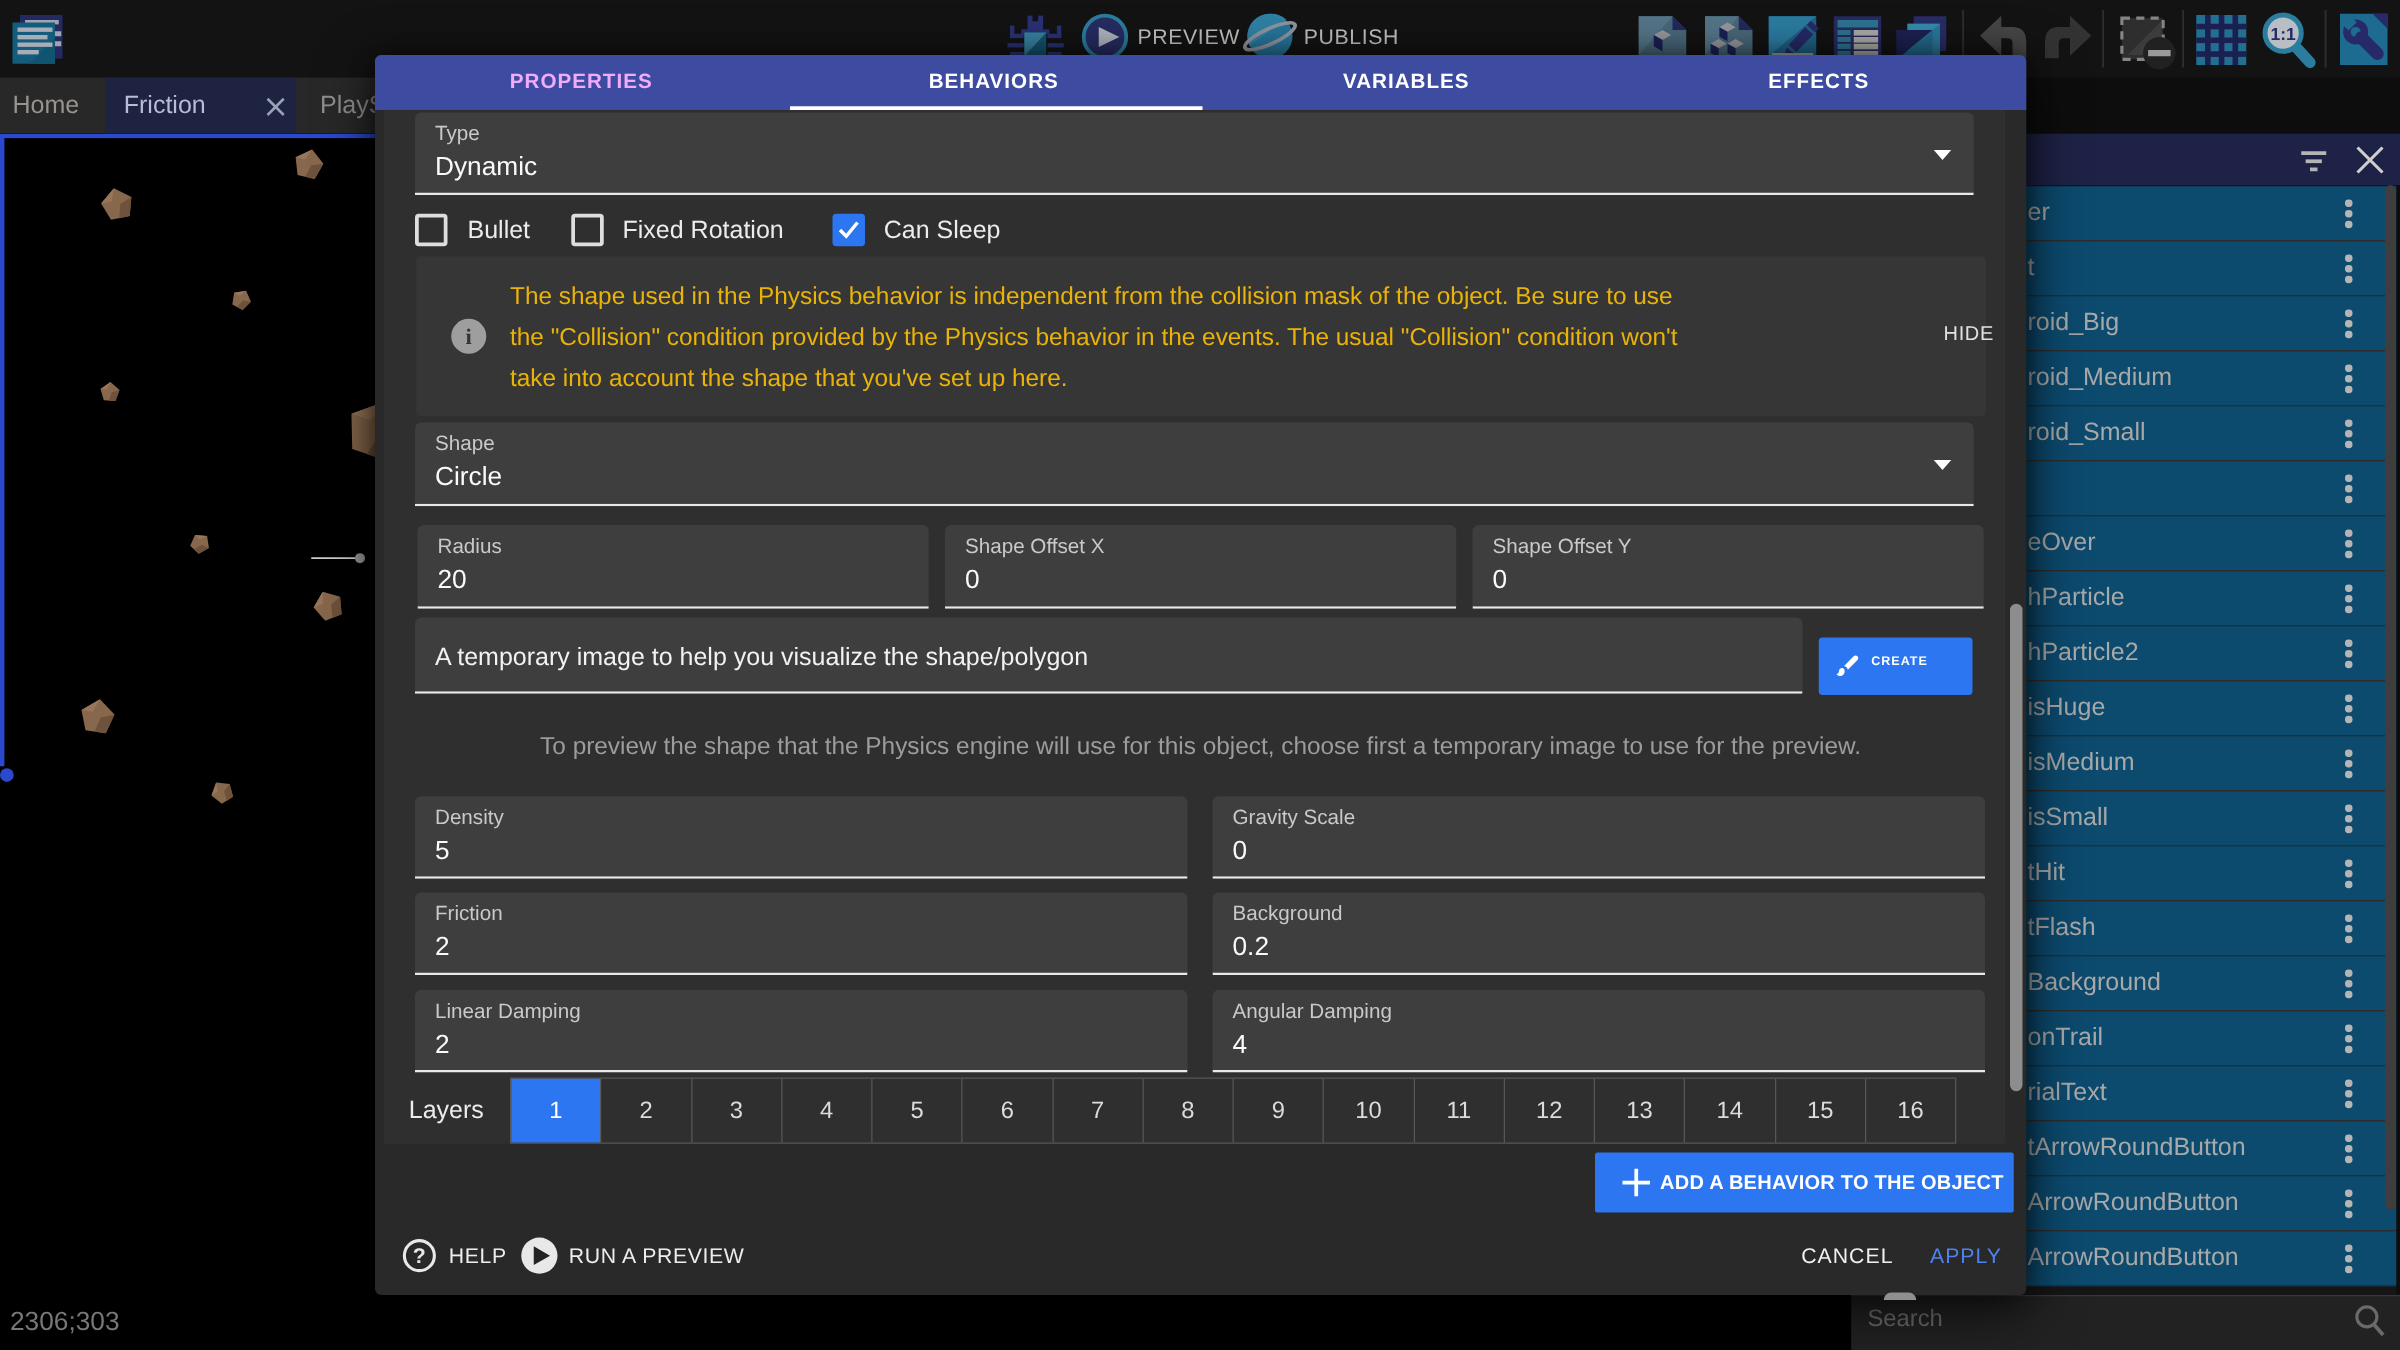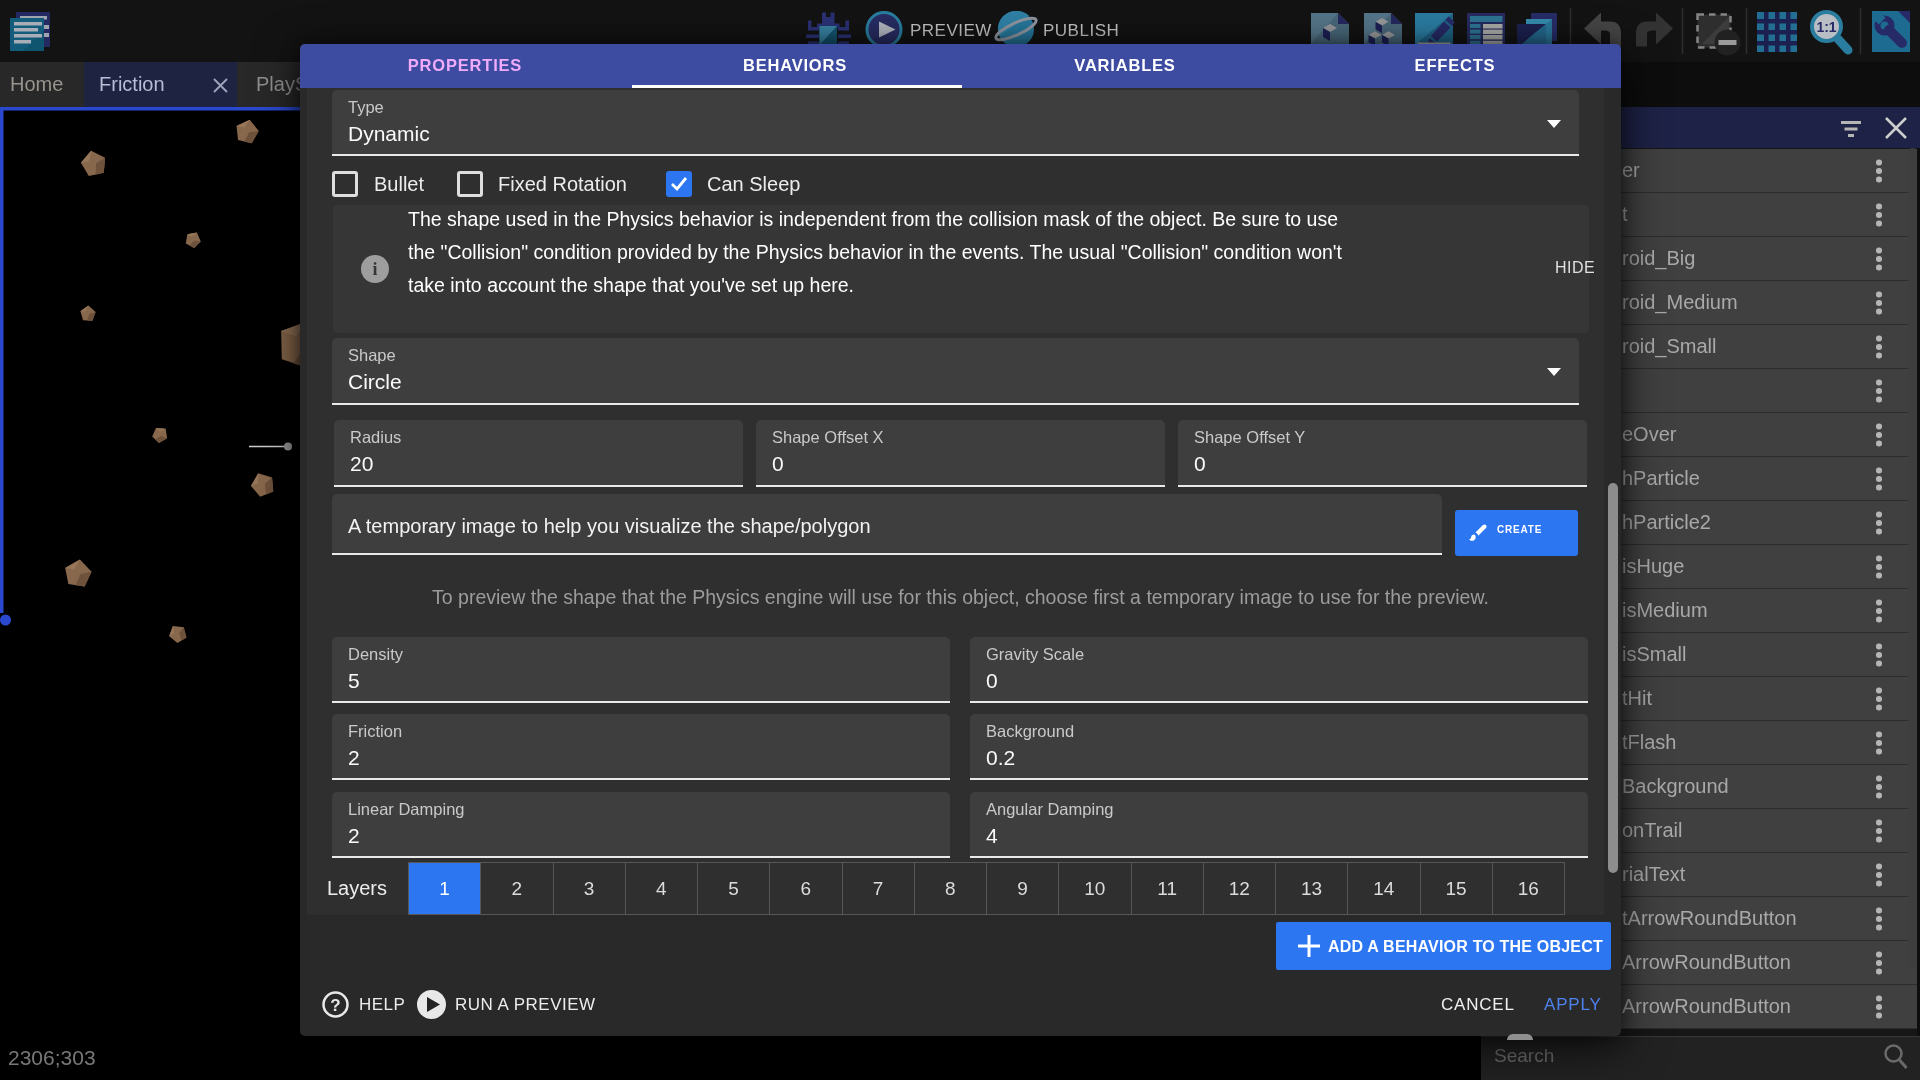--- a/index.html
+++ b/index.html
@@ -5,21 +5,21 @@
 html,body{width:1920px;height:1080px;overflow:hidden;background:#000;font-family:"Liberation Sans",sans-serif}
 #root{position:fixed;left:0;top:0;width:1920px;height:1080px;background:#0d0d0d}
 .abs{position:absolute}
 
 .fld{position:absolute;background:#3e3e3e;border-radius:5px 5px 0 0;border-bottom:2.5px solid #e9e9e9}
 .flab{position:absolute;left:16px;top:8px;font-size:16.5px;color:#c9c9c9;white-space:nowrap}
 .fval{position:absolute;left:16px;top:32px;font-size:21px;color:#fafafa;white-space:nowrap}
 .darr{position:absolute;right:18px;top:30px;width:0;height:0;border-left:7.5px solid transparent;border-right:7.5px solid transparent;border-top:8.5px solid #fff}
 .cb{position:absolute;width:26px;height:26px;border:3px solid #dedede;border-radius:3px}
 .cblab{position:absolute;font-size:20px;color:#ececec;line-height:26px;white-space:nowrap}
-.prow{position:absolute;left:0;width:439px;height:44px;background:#404040;border-bottom:1.5px solid #2c2c2c}
+.prow{position:absolute;left:0;width:439px;height:44px;background:#0c4a6e;border-bottom:1.5px solid #2c2c2c}
 .prow span{position:absolute;left:141px;top:0;line-height:43px;font-size:20px;color:#a9a9a9;white-space:nowrap}
 .dt{position:absolute;left:395px;top:19px;width:5.5px;height:5.5px;border-radius:50%;background:#b5b5b5;box-shadow:0 -8.5px 0 #b5b5b5,0 8.5px 0 #b5b5b5}
 .lcell{flex:1;border-left:1px solid #575757;text-align:center;line-height:51px;font-size:19px;color:#dcdcdc}
 </style></head>
 <body>
 <div id="root">
 
 <div class="abs" style="left:0;top:0;width:1920px;height:62px;background:#131313"></div>
 <svg class="abs" style="left:0;top:0" width="1920" height="62" viewBox="0 0 1920 62">
 
@@ -290,21 +290,21 @@
       <div class="cblab" style="left:198px;top:127px">Fixed Rotation</div>
   <div class="cb" style="left:366px;top:127px;background:#2d76f2;border-color:#2d76f2">
         <svg width="20" height="20" viewBox="0 0 20 20" style="position:absolute;left:0;top:0">
           <path d="M3,10 L8,15 L17,4" stroke="#fff" stroke-width="2.8" fill="none"></path>
         </svg>
       </div>
   <div class="cblab" style="left:407px;top:127px">Can Sleep</div>
 
   <div class="abs" style="left:33px;top:161px;width:1256px;height:128px;background:#363636;border-radius:4px"></div>
   <div class="abs" style="left:61px;top:211px;width:28px;height:28px;border-radius:50%;background:#9e9e9e;text-align:center;line-height:28px;font-size:18px;font-weight:bold;color:#363636;font-family:'Liberation Serif',serif">i</div>
-  <div class="abs" style="left:108px;top:159px;font-size:19.5px;color:#ffffff;line-height:33px;white-space:nowrap">The shape used in the Physics behavior is independent from the collision mask of the object. Be sure to use<br>the "Collision" condition provided by the Physics behavior in the events. The usual "Collision" condition won't<br>take into account the shape that you've set up here.</div>
+  <div class="abs" style="left:108px;top:177px;font-size:19.5px;color:#eab308;line-height:33px;white-space:nowrap">The shape used in the Physics behavior is independent from the collision mask of the object. Be sure to use<br>the "Collision" condition provided by the Physics behavior in the events. The usual "Collision" condition won't<br>take into account the shape that you've set up here.</div>
   <div class="abs" style="left:1240px;top:215px;width:70px;text-align:center;font-size:16px;letter-spacing:0.5px;color:#e0e0e0">HIDE</div>
 
   <div class="fld" style="left:32px;top:294px;width:1247px;height:67px">
         <div class="flab">Shape</div>
         <div class="fval">Circle</div>
         <div class="darr"></div>
       </div>
 
   <div class="fld" style="left:34px;top:376px;width:409px;height:67px">
         <div class="flab">Radius</div>

